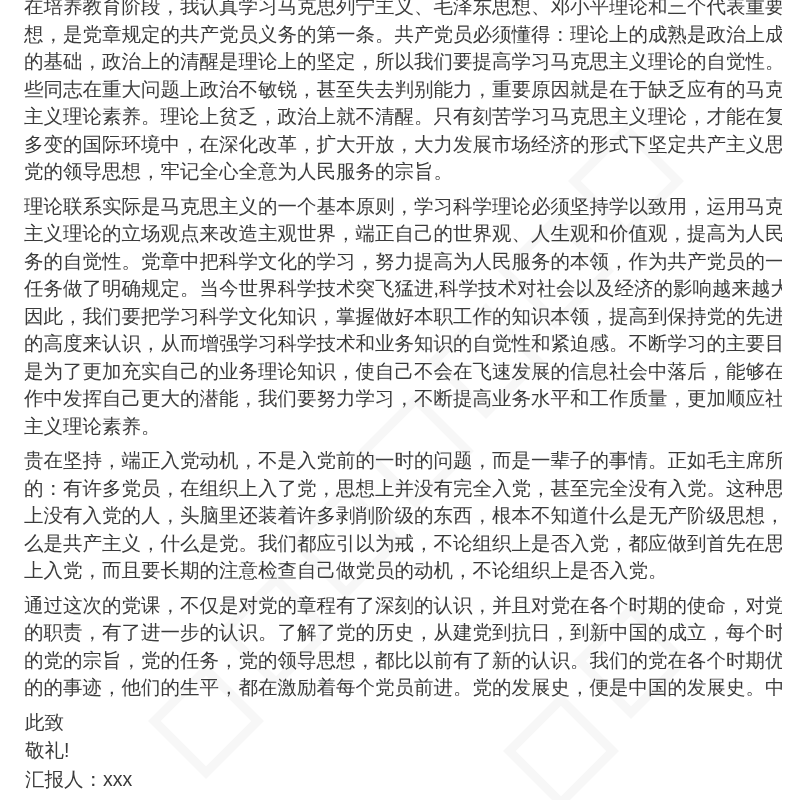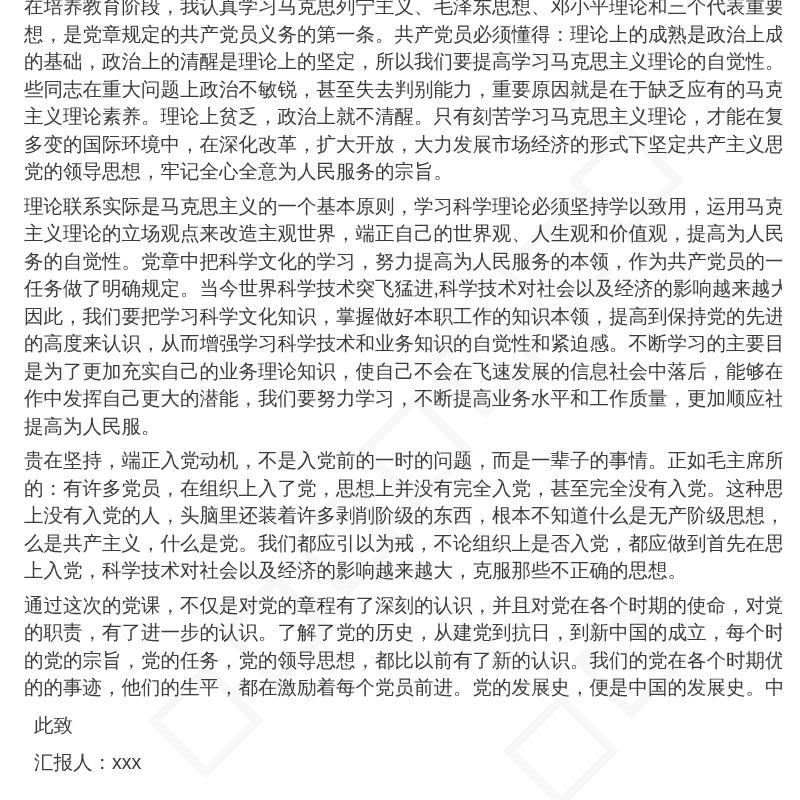--- a/index.html
+++ b/index.html
@@ -25,21 +25,21 @@
     line-height: 27.5px;
   }
   .para {
     margin: 0 0 7px 0;
   }
   .line {
     white-space: nowrap;
     overflow: hidden;
   }
   .closing-block .line {
-    margin: 10px;
+    margin: 1px;
   }
   
   .wm {
     position: absolute;
     width: 64px;
     height: 64px;
     border: 9px solid rgba(140, 140, 140, 0.07);
     transform: rotate(45deg);
     pointer-events: none;
   }
@@ -75,35 +75,36 @@
         </div>
         <div class="para">
           <div class="line">理论联系实际是马克思主义的一个基本原则，学习科学理论必须坚持学以致用，运用马克思</div>
           <div class="line">主义理论的立场观点来改造主观世界，端正自己的世界观、人生观和价值观，提高为人民服</div>
           <div class="line">务的自觉性。党章中把科学文化的学习，努力提高为人民服务的本领，作为共产党员的一项</div>
           <div class="line">任务做了明确规定。当今世界科学技术突飞猛进,科学技术对社会以及经济的影响越来越大。</div>
           <div class="line">因此，我们要把学习科学文化知识，掌握做好本职工作的知识本领，提高到保持党的先进性</div>
           <div class="line">的高度来认识，从而增强学习科学技术和业务知识的自觉性和紧迫感。不断学习的主要目的</div>
           <div class="line">是为了更加充实自己的业务理论知识，使自己不会在飞速发展的信息社会中落后，能够在工</div>
           <div class="line">作中发挥自己更大的潜能，我们要努力学习，不断提高业务水平和工作质量，更加顺应社会</div>
-          <div class="line">提高为人民服。</div>
+          <div class="line">主义理论素养。</div>
         </div>
         <div class="para">
           <div class="line">贵在坚持，端正入党动机，不是入党前的一时的问题，而是一辈子的事情。正如毛主席所说</div>
           <div class="line">的：有许多党员，在组织上入了党，思想上并没有完全入党，甚至完全没有入党。这种思想</div>
           <div class="line">上没有入党的人，头脑里还装着许多剥削阶级的东西，根本不知道什么是无产阶级思想，什</div>
           <div class="line">么是共产主义，什么是党。我们都应引以为戒，不论组织上是否入党，都应做到首先在思想</div>
-          <div class="line">上入党，科学技术对社会以及经济的影响越来越大，克服那些不正确的思想。</div>
+          <div class="line">上入党，而且要长期的注意检查自己做党员的动机，不论组织上是否入党。</div>
         </div>
         <div class="para">
           <div class="line">通过这次的党课，不仅是对党的章程有了深刻的认识，并且对党在各个时期的使命，对党员</div>
           <div class="line">的职责，有了进一步的认识。了解了党的历史，从建党到抗日，到新中国的成立，每个时期</div>
           <div class="line">的党的宗旨，党的任务，党的领导思想，都比以前有了新的认识。我们的党在各个时期优秀</div>
           <div class="line">的的事迹，他们的生平，都在激励着每个党员前进。党的发展史，便是中国的发展史。中国</div>
         </div>
       </div>
 
     <div class="closing-block">
       <div class="line">此致</div>
+      <div class="line">敬礼!</div>
       <div class="line">汇报人：xxx</div>
     </div>
   </div>
 </div>
 
 </body></html>

